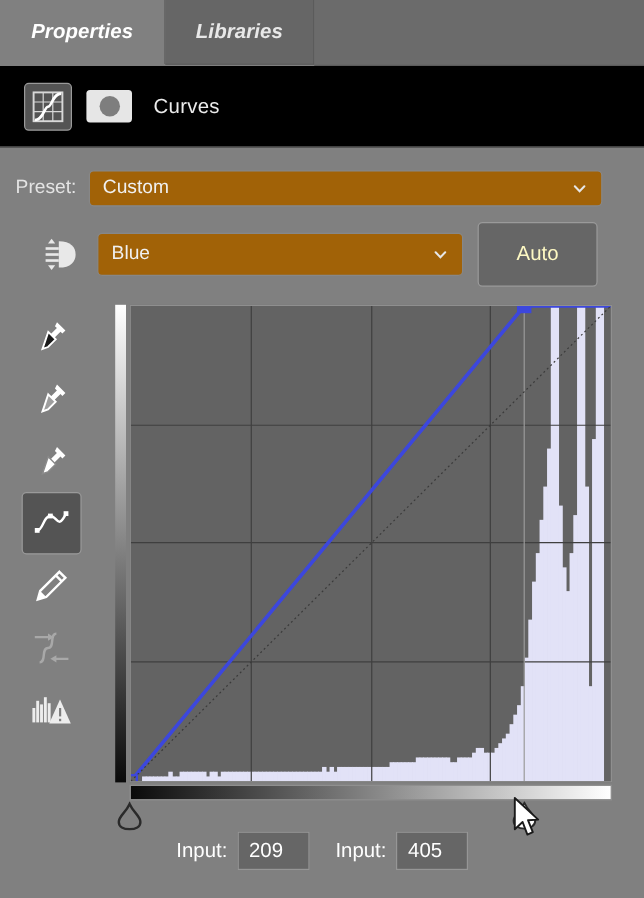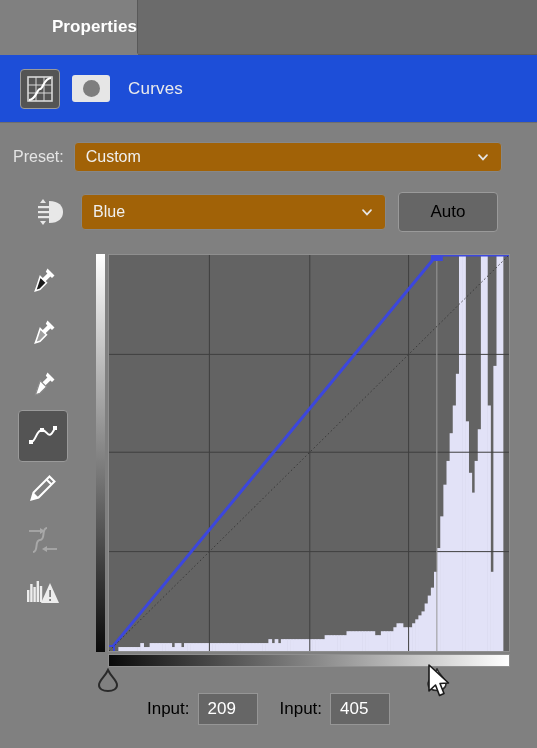--- a/index.html
+++ b/index.html
@@ -23,29 +23,30 @@
     width: 537px; height: 55px;
     background: #808080;
     display: flex;
     align-items: stretch;
   }
   .tab {
     height: 54px;
     box-sizing: border-box;
     display: flex;
     align-items: center;
-    justify-content: flex-end;
+    justify-content: center;
     color: #e8e8e8;
     font-size: 17px;
     font-weight: bold;
     letter-spacing: 0.1px;
     background: #666666;
     border-right: 1px solid #595959;
     border-bottom: 1px solid #5c5c5c;
     cursor: default;
+    font-style: italic;
   }
   .tab.active {
     background: #808080;
     color: #ffffff;
     border-bottom: 1px solid #808080;
     border-right: 1px solid #595959;
   }
   .tab-properties { width: 138px; }
   .tab-adjustments { width: 173px; }
   .tab-libraries { width: 124px; }
@@ -53,21 +54,21 @@
     flex: 1;
     background: #6b6b6b;
     border-bottom: 1px solid #5c5c5c;
   }
 
   
   .header-row {
     position: absolute;
     left: 0; top: 55px;
     width: 537px; height: 67px;
-    background: #1d4ed8;
+    background: #000000;
     border-bottom: 1px solid #6e6e6e;
     display: flex;
     align-items: center;
   }
   .curves-icon {
     width: 40px; height: 40px;
     margin-left: 20px;
     background: #545454;
     border: 1px solid #9a9a9a;
     border-radius: 4px;
@@ -148,26 +149,26 @@
     display: flex;
     align-items: center;
     justify-content: center;
   }
   .channel-select {
     margin-left: 6px;
     width: 305px; height: 36px;
   }
   .auto-btn {
     margin-left: 12px;
-    width: 100px; height: 40px;
+    width: 100px; height: 54px;
     background: #666666;
     border: 1px solid #9a9a9a;
     border-radius: 4px;
     box-sizing: border-box;
-    color: #000000;
+    color: #fef9c3;
     font-size: 17px;
     display: flex;
     align-items: center;
     justify-content: center;
     cursor: default;
   }
 
   
   .toolbar {
     position: absolute;
@@ -232,21 +233,21 @@
   
   .io-row {
     position: absolute;
     left: 0; top: 691px;
     width: 537px; height: 36px;
     display: flex;
     align-items: center;
     justify-content: center;
   }
   .io-label {
-    color: #000000;
+    color: #ffffff;
     font-size: 17px;
   }
   .io-field {
     width: 60px; height: 32px;
     background: #666666;
     border: 1px solid #969696;
     box-sizing: border-box;
     margin-left: 8px;
     display: flex;
     align-items: center;
@@ -264,20 +265,23 @@
     width: 26px; height: 38px;
     pointer-events: none;
   }
 </style>
 </head>
 <body>
 
 <div class="tabbar">
   <div class="tab tab-properties active">
     <span>Properties</span>
+  </div>
+  <div class="tab tab-libraries">
+    <span>Libraries</span>
   </div>
   <div class="tab-filler"></div>
 </div>
 
 <div class="header-row">
   <div class="curves-icon">
     <svg width="28" height="28" viewBox="0 0 28 28">
       <rect x="2" y="2" width="24" height="24" fill="none" stroke="#d8d8d8" stroke-width="1.6"></rect>
       <line x1="10" y1="2" x2="10" y2="26" stroke="#d8d8d8" stroke-width="1"></line>
       <line x1="18" y1="2" x2="18" y2="26" stroke="#d8d8d8" stroke-width="1"></line>

